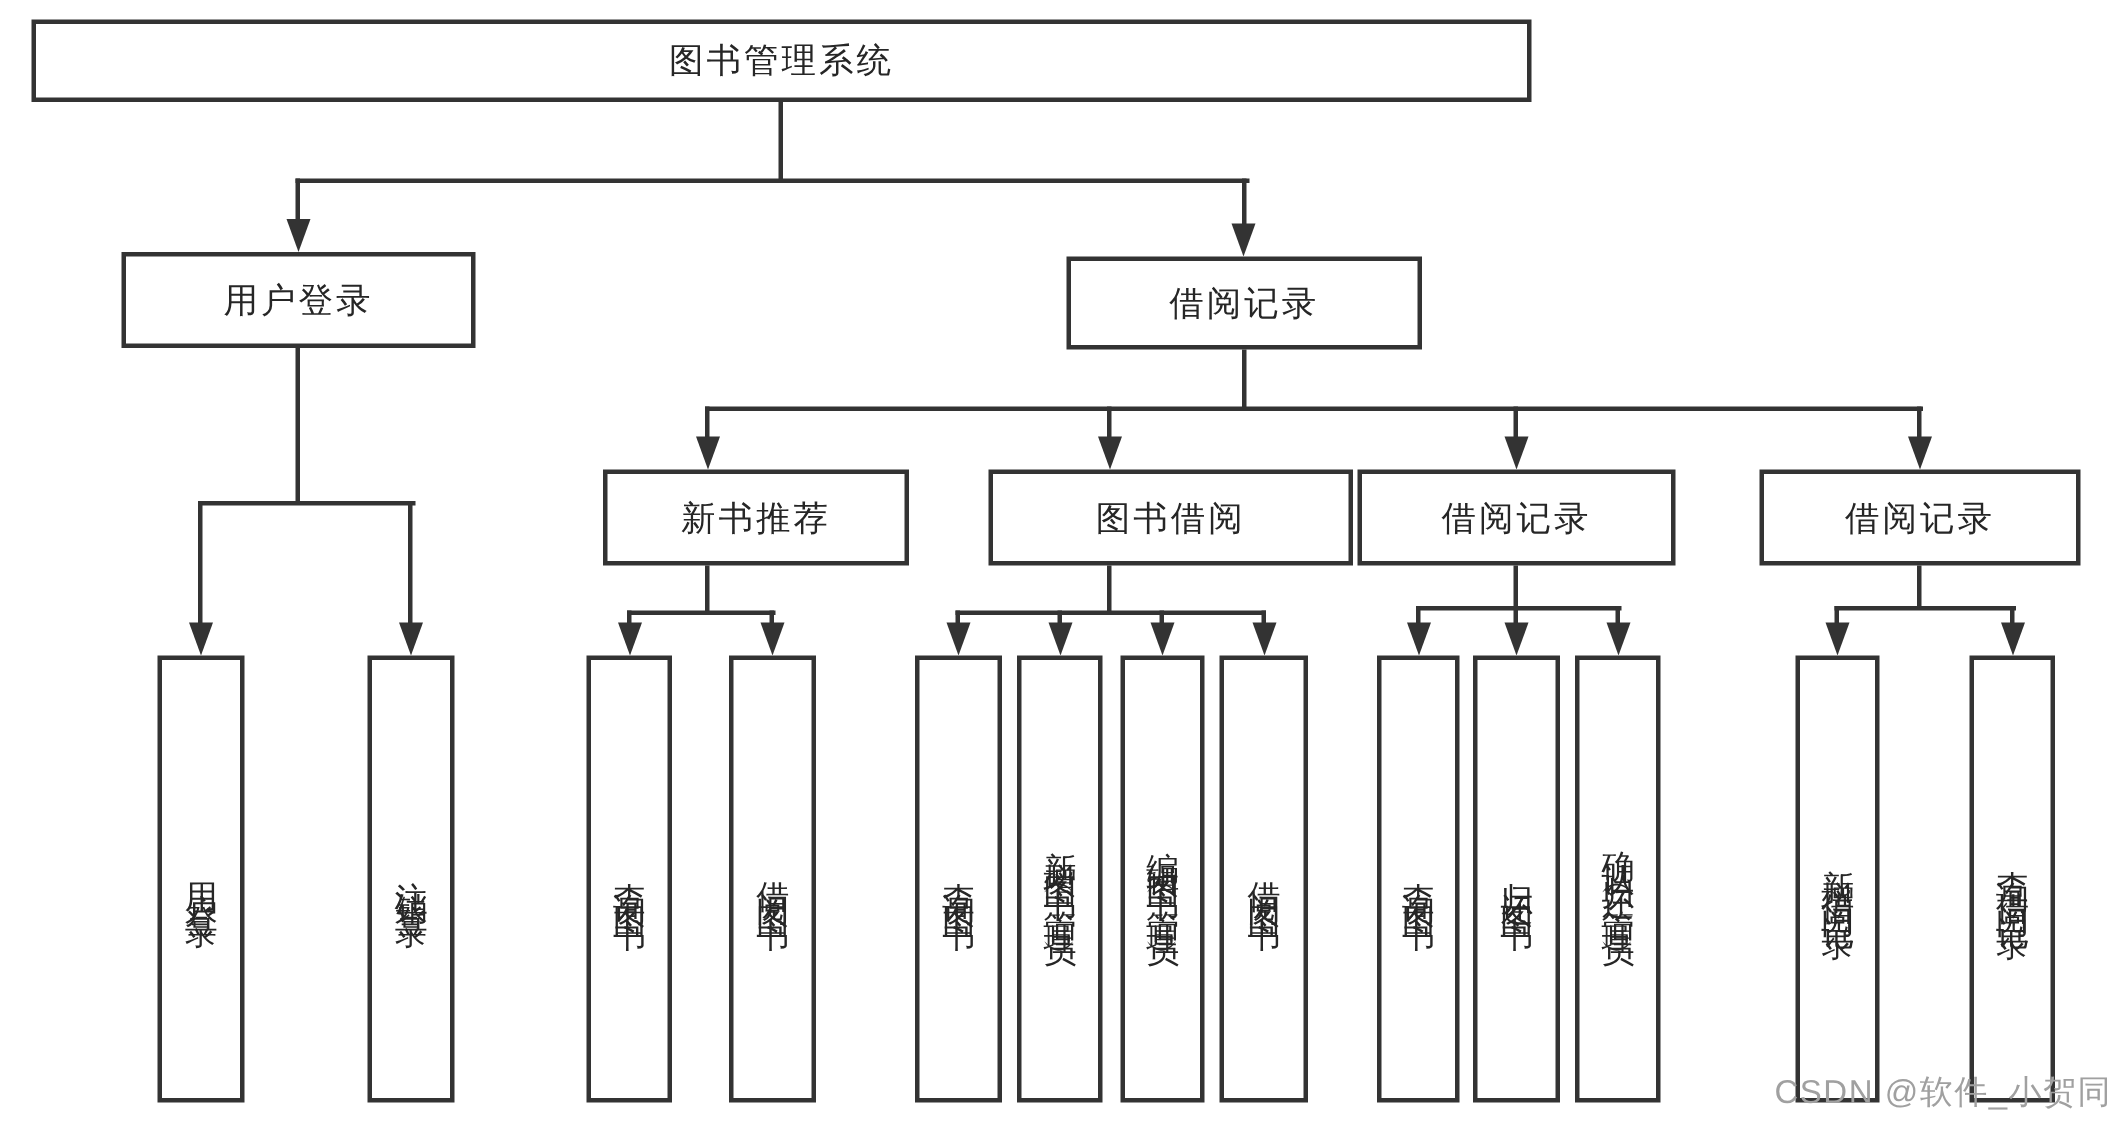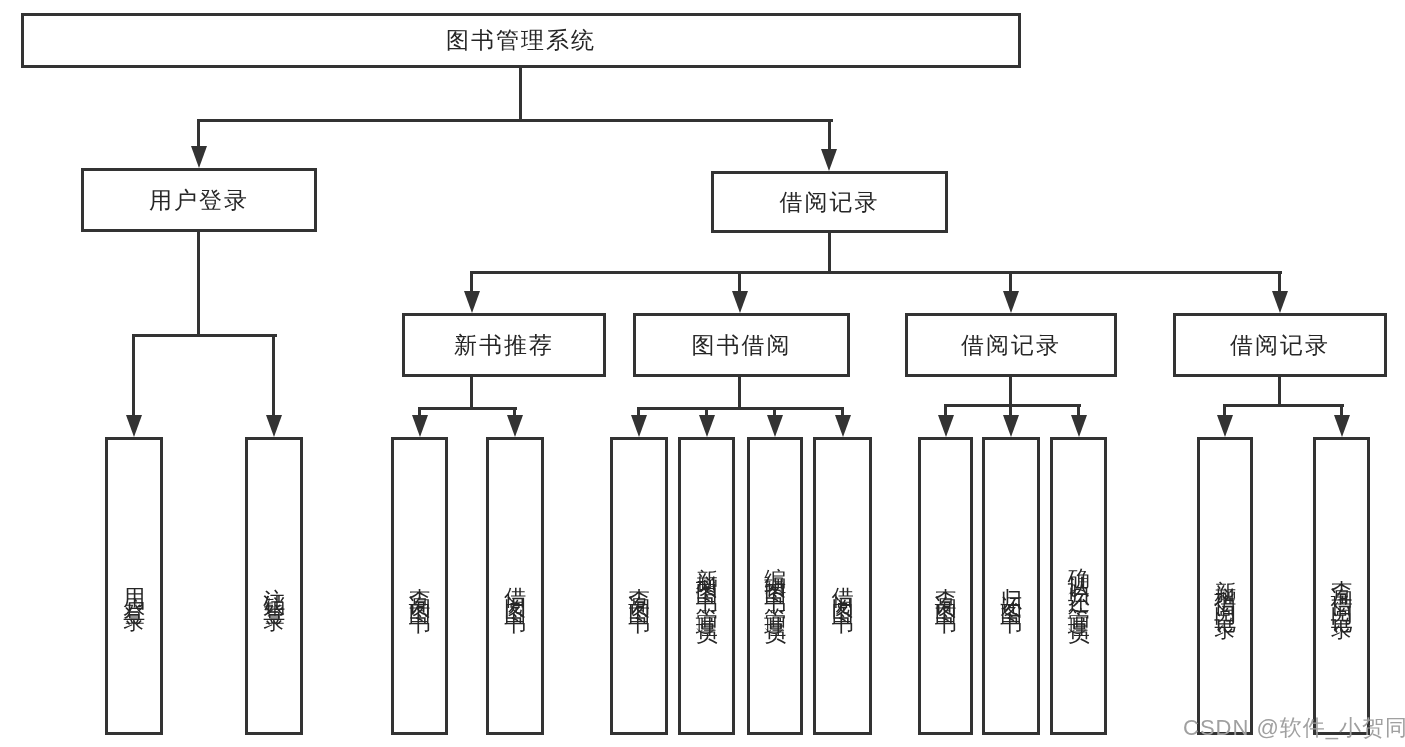--- a/index.html
+++ b/index.html
@@ -93,21 +93,21 @@
   <div class="vl" style="left:738px;top:271px;width:3px;height:22px;"></div>
   <div class="ah" style="left:732px;top:291px;"></div>
   <div class="vl" style="left:1009px;top:271px;width:3px;height:22px;"></div>
   <div class="ah" style="left:1003px;top:291px;"></div>
   <div class="vl" style="left:1278px;top:271px;width:3px;height:22px;"></div>
   <div class="ah" style="left:1272px;top:291px;"></div>
 
   <div class="node h" style="left:362px;top:313px;width:204px;height:64px;margin-left:40px;">
     <span>新书推荐</span>
   </div>
-  <div class="node h" style="left:633px;top:313px;width:217px;height:64px;">
+  <div class="node h" style="left:659px;top:313px;width:243px;height:64px;">
     <span>图书借阅</span>
   </div>
   <div class="node h" style="left:905px;top:313px;width:212px;height:64px;">
     <span>借阅记录</span>
   </div>
   <div class="node h" style="left:1173px;top:313px;width:214px;height:64px;">
     <span>借阅记录</span>
   </div>
 
   <div class="vl" style="left:470px;top:377px;width:3px;height:32px;"></div>

